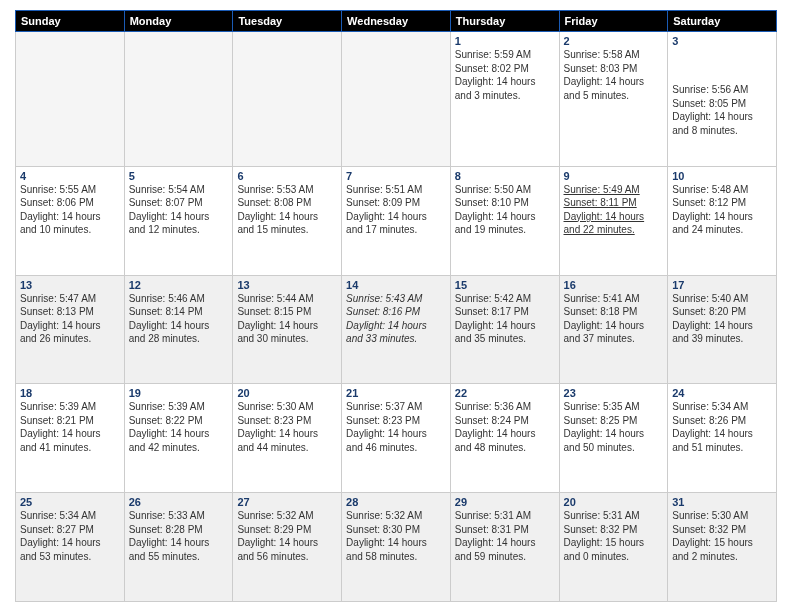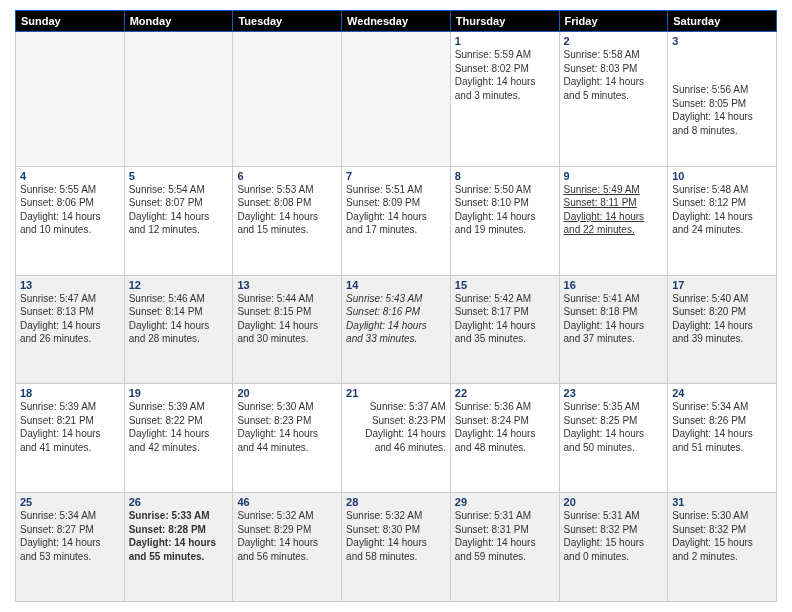--- a/index.html
+++ b/index.html
@@ -255,21 +255,21 @@
           </td>
           <td>
             <span class="day-num">20</span>
             <div class="day-info" style="white-space: pre-line;">Sunrise: 5:30 AM
 Sunset: 8:23 PM
 Daylight: 14 hours
 and 44 minutes.</div>
           </td>
           <td>
             <span class="day-num">21</span>
-            <div class="day-info" style="white-space: pre-line; text-align: right;">Sunrise: 5:37 AM
+            <div class="day-info" style="white-space: pre-line;">Sunrise: 5:37 AM
 Sunset: 8:23 PM
 Daylight: 14 hours
 and 46 minutes.</div>
           </td>
           <td>
             <span class="day-num">22</span>
             <div class="day-info" style="white-space: pre-line;">Sunrise: 5:36 AM
 Sunset: 8:24 PM
 Daylight: 14 hours
 and 48 minutes.</div>
@@ -292,27 +292,27 @@
         <tr class="cal-row">
           <td class="shaded">
             <span class="day-num">25</span>
             <div class="day-info" style="white-space: pre-line;">Sunrise: 5:34 AM
 Sunset: 8:27 PM
 Daylight: 14 hours
 and 53 minutes.</div>
           </td>
           <td class="shaded">
             <span class="day-num">26</span>
-            <div class="day-info" style="white-space: pre-line; font-weight: bold;">Sunrise: 5:33 AM
+            <div class="day-info" style="white-space: pre-line;">Sunrise: 5:33 AM
 Sunset: 8:28 PM
 Daylight: 14 hours
 and 55 minutes.</div>
           </td>
           <td class="shaded">
-            <span class="day-num">46</span>
+            <span class="day-num">27</span>
             <div class="day-info" style="white-space: pre-line;">Sunrise: 5:32 AM
 Sunset: 8:29 PM
 Daylight: 14 hours
 and 56 minutes.</div>
           </td>
           <td class="shaded">
             <span class="day-num">28</span>
             <div class="day-info" style="white-space: pre-line;">Sunrise: 5:32 AM
 Sunset: 8:30 PM
 Daylight: 14 hours

